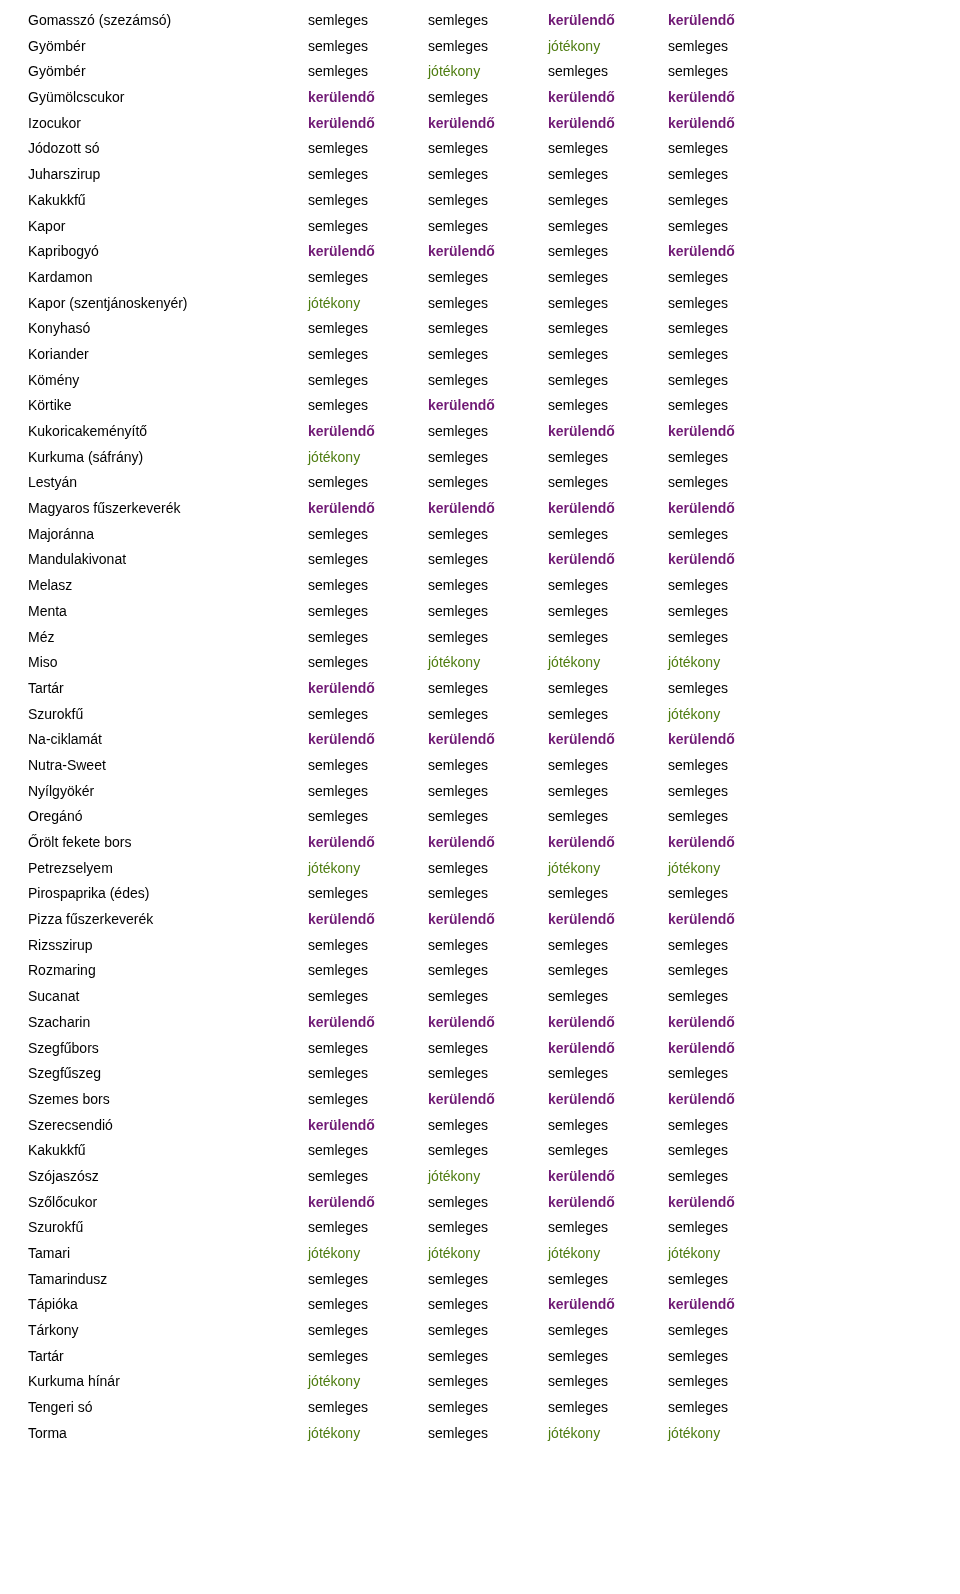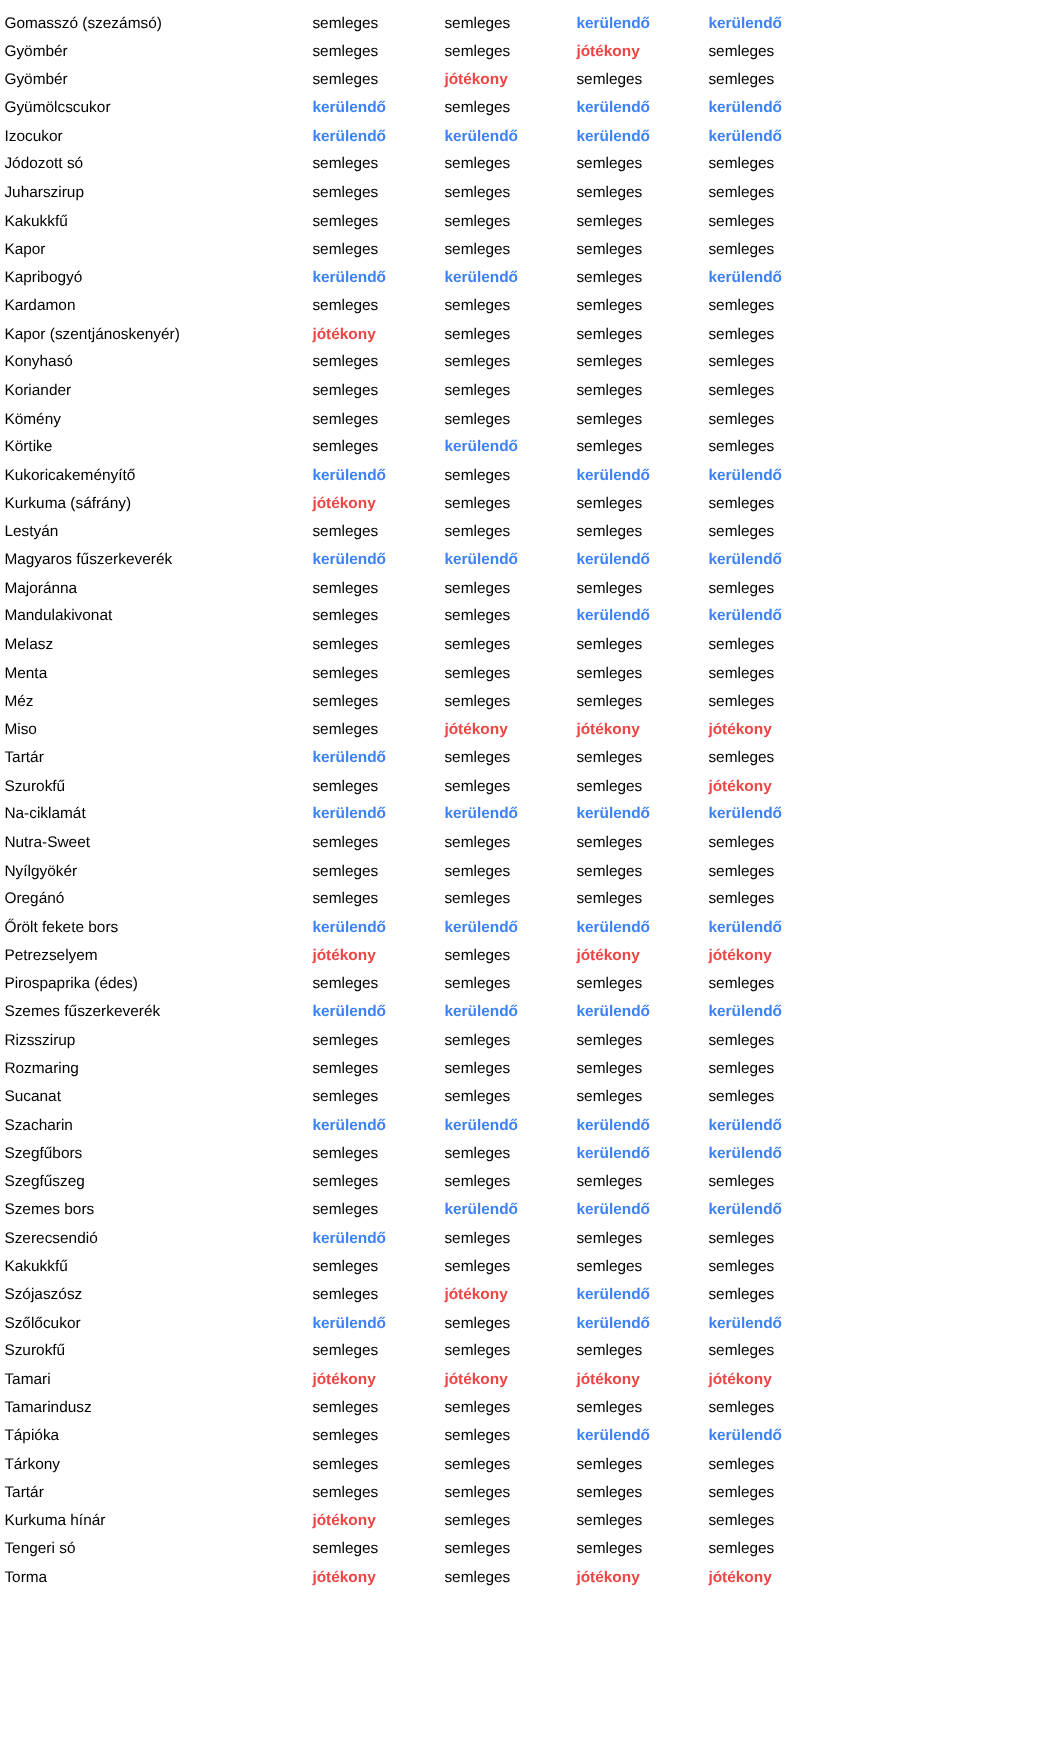--- a/index.html
+++ b/index.html
@@ -4,34 +4,34 @@
   <style>
     * { margin: 0; padding: 0; box-sizing: border-box; }
     body {
       font-family: Arial, sans-serif;
       font-size: 14px;
       background: #fff;
       color: #000;
       width: 960px;
     }
     .table-container {
-      padding: 8px 0;
+      padding: 8px 24px;
     }
     .data-row {
       display: grid;
       grid-template-columns: 280px 120px 120px 120px 120px;
       padding: 2px 0;
       line-height: 1.55;
     }
     .cell {
       padding: 0 4px;
     }
     .neutral { color: #000; }
-    .avoid { color: #3b82f6; font-weight: bold; }
-    .beneficial { color: #ef4444; font-weight: bold; }
+    .avoid { color: #701a75; font-weight: bold; }
+    .beneficial { color: #4d7c0f; font-weight: normal; }
   </style>
 </head>
 <body>
 
 <div class="table-container">
   <div id="rows-container">
       <div class="data-row">
         <div class="cell neutral">Gomasszó (szezámsó)</div>
         <div class="cell neutral">semleges</div>
         <div class="cell neutral">semleges</div>
@@ -270,21 +270,21 @@
         <div class="cell beneficial">jótékony</div>
       </div>
       <div class="data-row">
         <div class="cell neutral">Pirospaprika (édes)</div>
         <div class="cell neutral">semleges</div>
         <div class="cell neutral">semleges</div>
         <div class="cell neutral">semleges</div>
         <div class="cell neutral">semleges</div>
       </div>
       <div class="data-row">
-        <div class="cell neutral">Szemes fűszerkeverék</div>
+        <div class="cell neutral">Pizza fűszerkeverék</div>
         <div class="cell avoid">kerülendő</div>
         <div class="cell avoid">kerülendő</div>
         <div class="cell avoid">kerülendő</div>
         <div class="cell avoid">kerülendő</div>
       </div>
       <div class="data-row">
         <div class="cell neutral">Rizsszirup</div>
         <div class="cell neutral">semleges</div>
         <div class="cell neutral">semleges</div>
         <div class="cell neutral">semleges</div>

